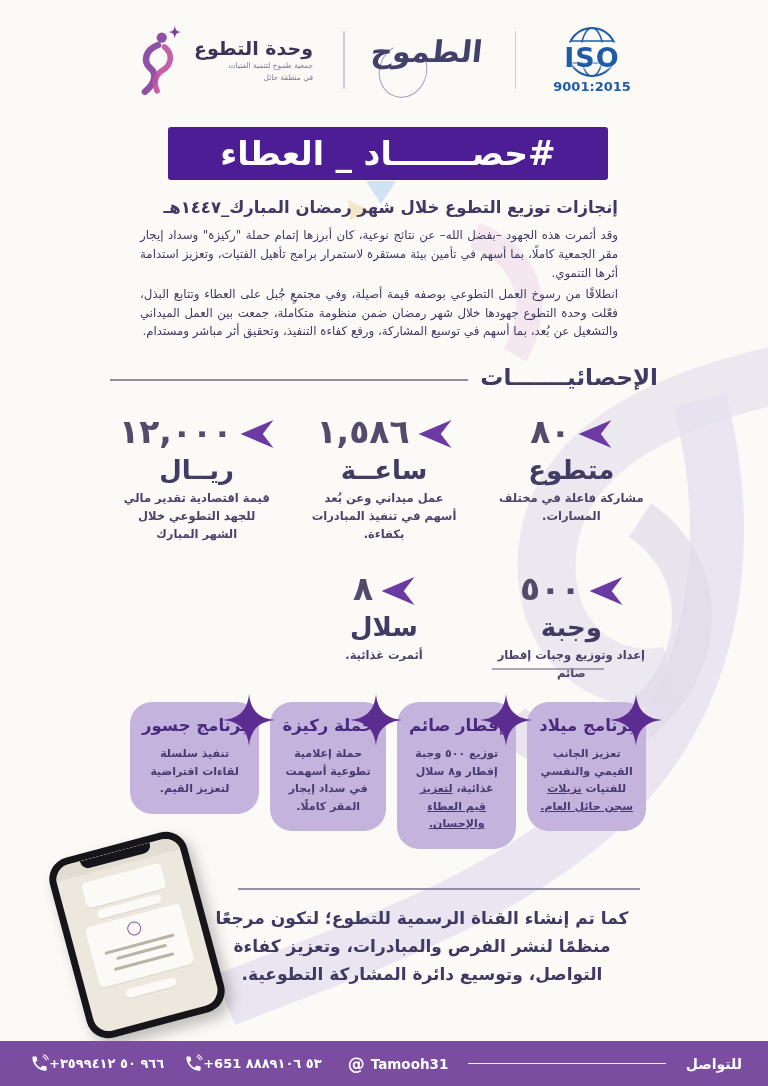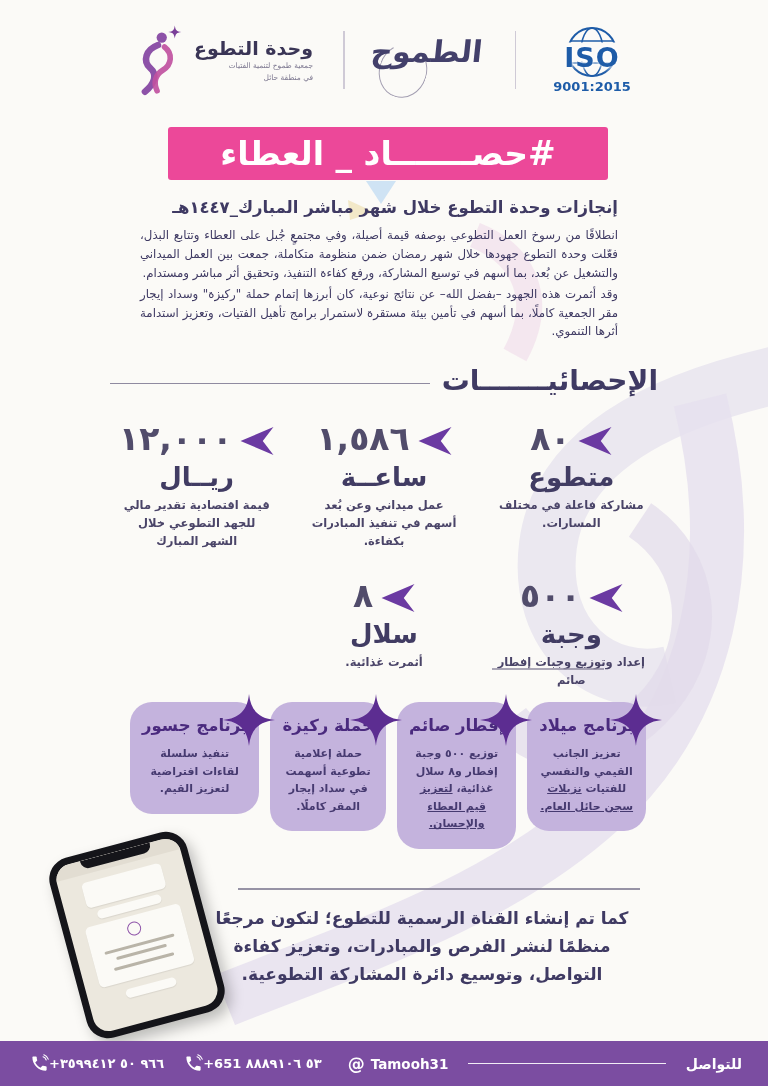--- a/index.html
+++ b/index.html
@@ -26,34 +26,34 @@
      border:1.5px solid #a49fb2; border-radius:50%; border-top-color:transparent; transform:rotate(18deg); }
   .iso { position:relative; width:92px; text-align:center; }
   .iso-globe { display:block; margin:0 auto; }
   .iso-word { position:absolute; top:16px; left:0; width:100%; text-align:center;
      font-size:27px; font-weight:bold; color:#1e5ca8; letter-spacing:1px;
      text-shadow:0 0 4px #fff, 0 0 6px #fff; }
   .iso-cert { font-size:13px; font-weight:bold; color:#1e5ca8; margin-top:1px; }
 
   
   .banner { position:absolute; top:127px; left:168px; width:440px; height:53px;
-    background:#ec4899; border-radius:3px; display:flex; align-items:center; justify-content:center;
+    background:#4c1d95; border-radius:3px; display:flex; align-items:center; justify-content:center;
     direction:rtl; }
   .banner-text { color:#ffffff; font-size:33px; font-weight:bold; }
 
   
   .intro { position:absolute; top:198px; left:140px; width:478px; direction:rtl; color:#3f3a63; }
   .intro-title { font-size:16.5px; font-weight:bold; text-align:right; margin-bottom:9px; }
   .intro p { font-size:11.8px; line-height:1.6; text-align:justify; font-weight:500; }
   .intro p + p { margin-top:2px; }
 
   
   .stats { position:absolute; top:364px; left:110px; width:548px; direction:rtl; }
   .stats-head { display:flex; align-items:center; gap:12px; }
-  .stats-title { font-size:28px; font-weight:bold; color:#3f3a63; white-space:nowrap; }
+  .stats-title { font-size:23px; font-weight:bold; color:#3f3a63; white-space:nowrap; }
   .stats-line { flex:1; height:1.5px; background:#8f8aa0; margin-top:6px; }
   .stats-grid { margin-top:22px; display:grid; grid-template-columns:repeat(3,1fr);
     column-gap:14px; row-gap:26px; }
   .stat { text-align:center; }
   .stat-num-row { display:flex; direction:ltr; justify-content:center; align-items:center; gap:8px; }
   .stat-num { font-size:33px; font-weight:bold; color:#514c6b; letter-spacing:1px; }
   .stat-arrow { flex:none; margin-top:4px; }
   .stat-label { font-size:26px; font-weight:bold; color:#413c63; margin-top:4px; }
   .stat-desc { font-size:11.5px; font-weight:bold; color:#4a4468; line-height:1.55; margin-top:5px;
     max-width:150px; margin-left:auto; margin-right:auto; }
@@ -160,23 +160,23 @@
       <div class="iso-word">ISO</div>
       <div class="iso-cert">9001:2015</div>
     </div>
   </div>
 
   <div class="banner">
     <span class="banner-text">#حصـــــــاد _ العطاء</span>
   </div>
 
   <div class="intro">
-    <div class="intro-title">إنجازات وحدة التطوع خلال شهر مباشر المبارك_١٤٤٧هـ</div>
+    <div class="intro-title">إنجازات توزيع التطوع خلال شهر رمضان المبارك_١٤٤٧هـ</div>
+    <p>وقد أثمرت هذه الجهود –بفضل الله– عن نتائج نوعية، كان أبرزها إتمام حملة "ركيزة" وسداد إيجار مقر الجمعية كاملًا، بما أسهم في تأمين بيئة مستقرة لاستمرار برامج تأهيل الفتيات، وتعزيز استدامة أثرها التنموي.</p>
     <p>انطلاقًا من رسوخ العمل التطوعي بوصفه قيمة أصيلة، وفي مجتمعٍ جُبل على العطاء وتتابع البذل، فعّلت وحدة التطوع جهودها خلال شهر رمضان ضمن منظومة متكاملة، جمعت بين العمل الميداني والتشغيل عن بُعد، بما أسهم في توسيع المشاركة، ورفع كفاءة التنفيذ، وتحقيق أثر مباشر ومستدام.</p>
-    <p>وقد أثمرت هذه الجهود –بفضل الله– عن نتائج نوعية، كان أبرزها إتمام حملة "ركيزة" وسداد إيجار مقر الجمعية كاملًا، بما أسهم في تأمين بيئة مستقرة لاستمرار برامج تأهيل الفتيات، وتعزيز استدامة أثرها التنموي.</p>
   </div>
 
   <div class="stats">
     <div class="stats-head">
       <span class="stats-title">الإحصائيـــــــات</span>
       <span class="stats-line"></span>
     </div>
 
     <div class="stats-grid">
 

